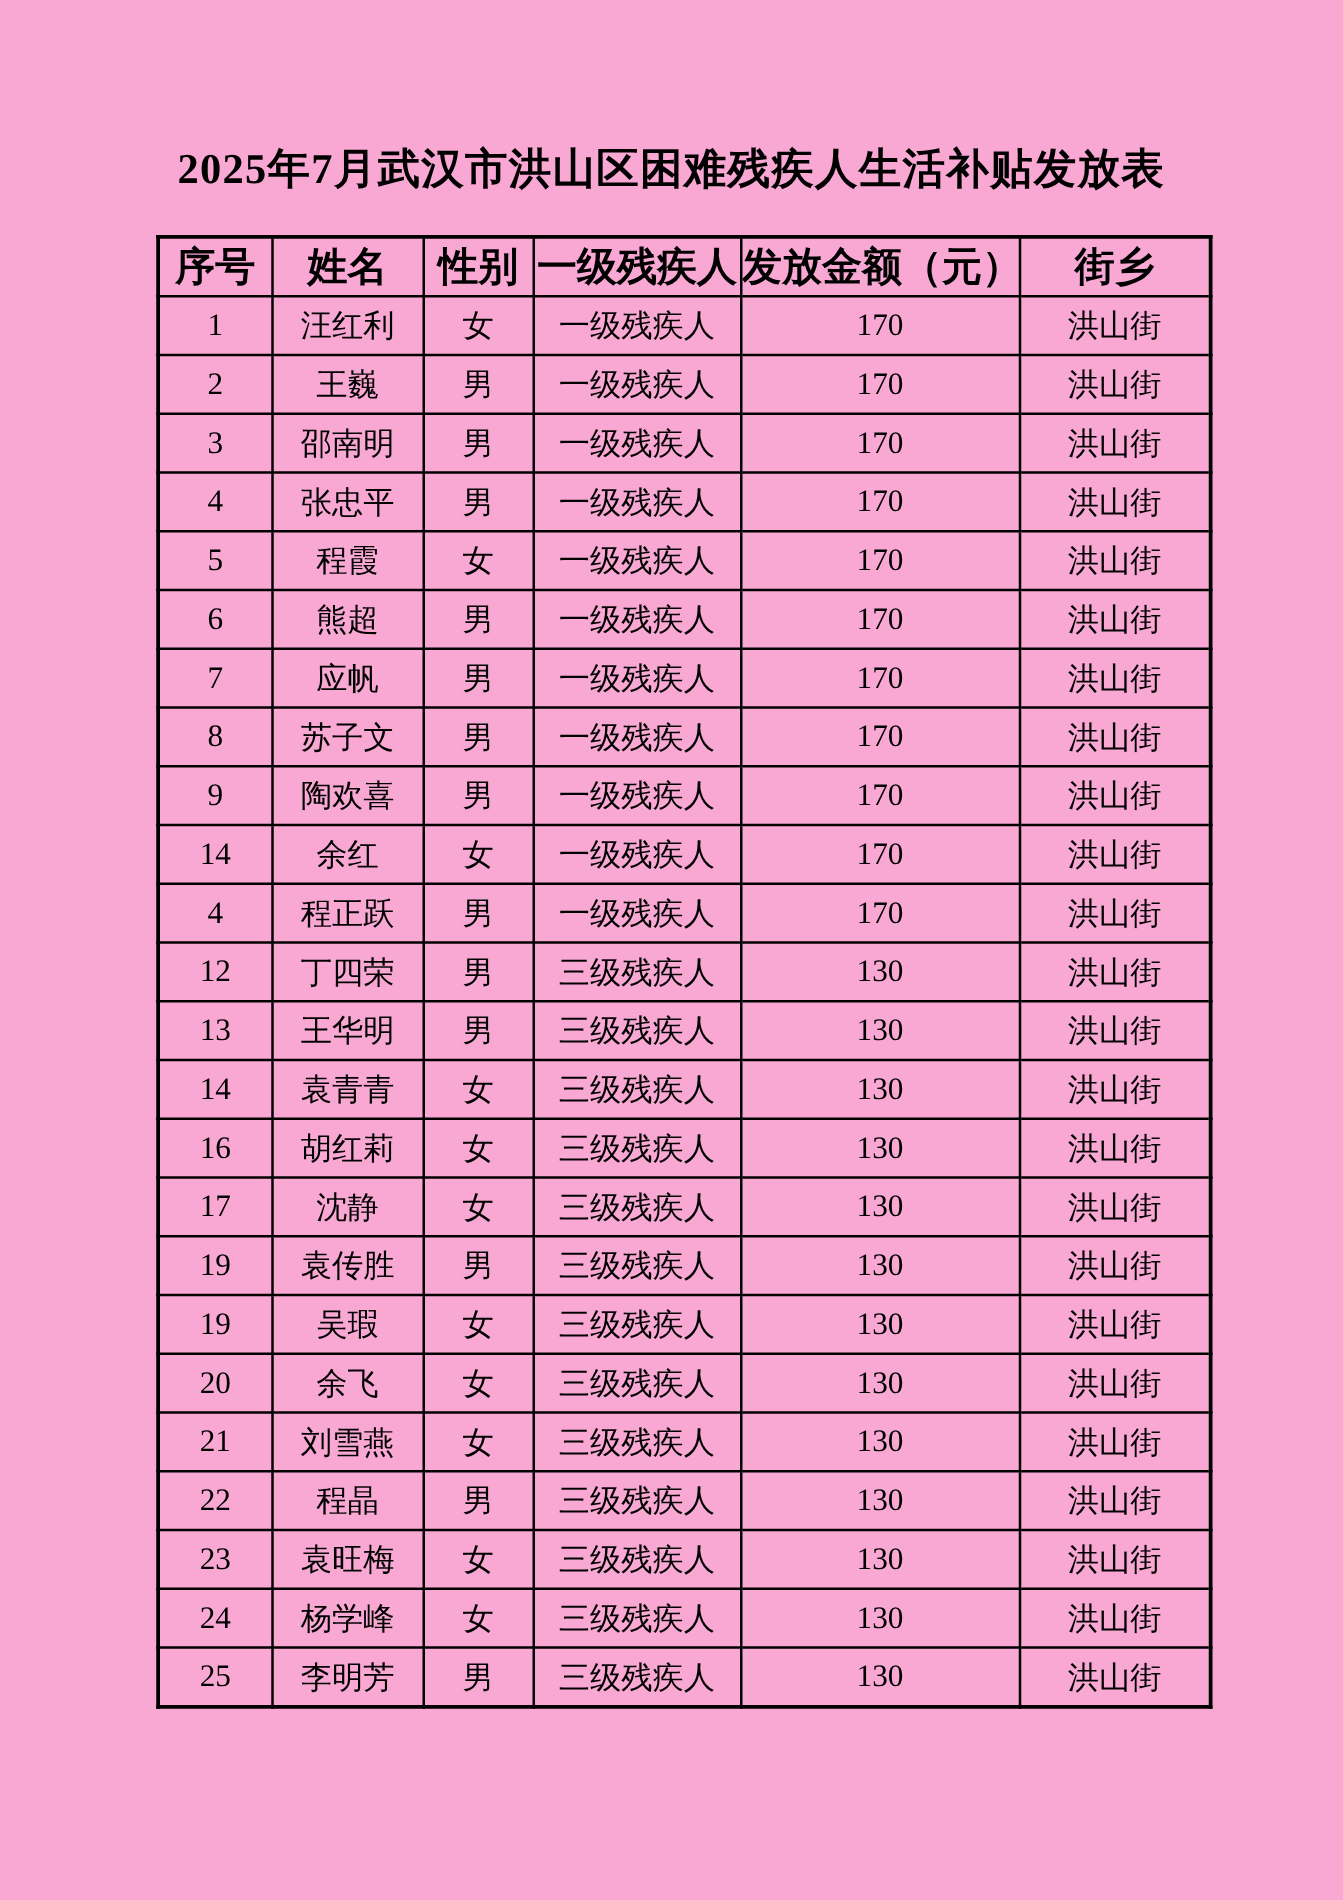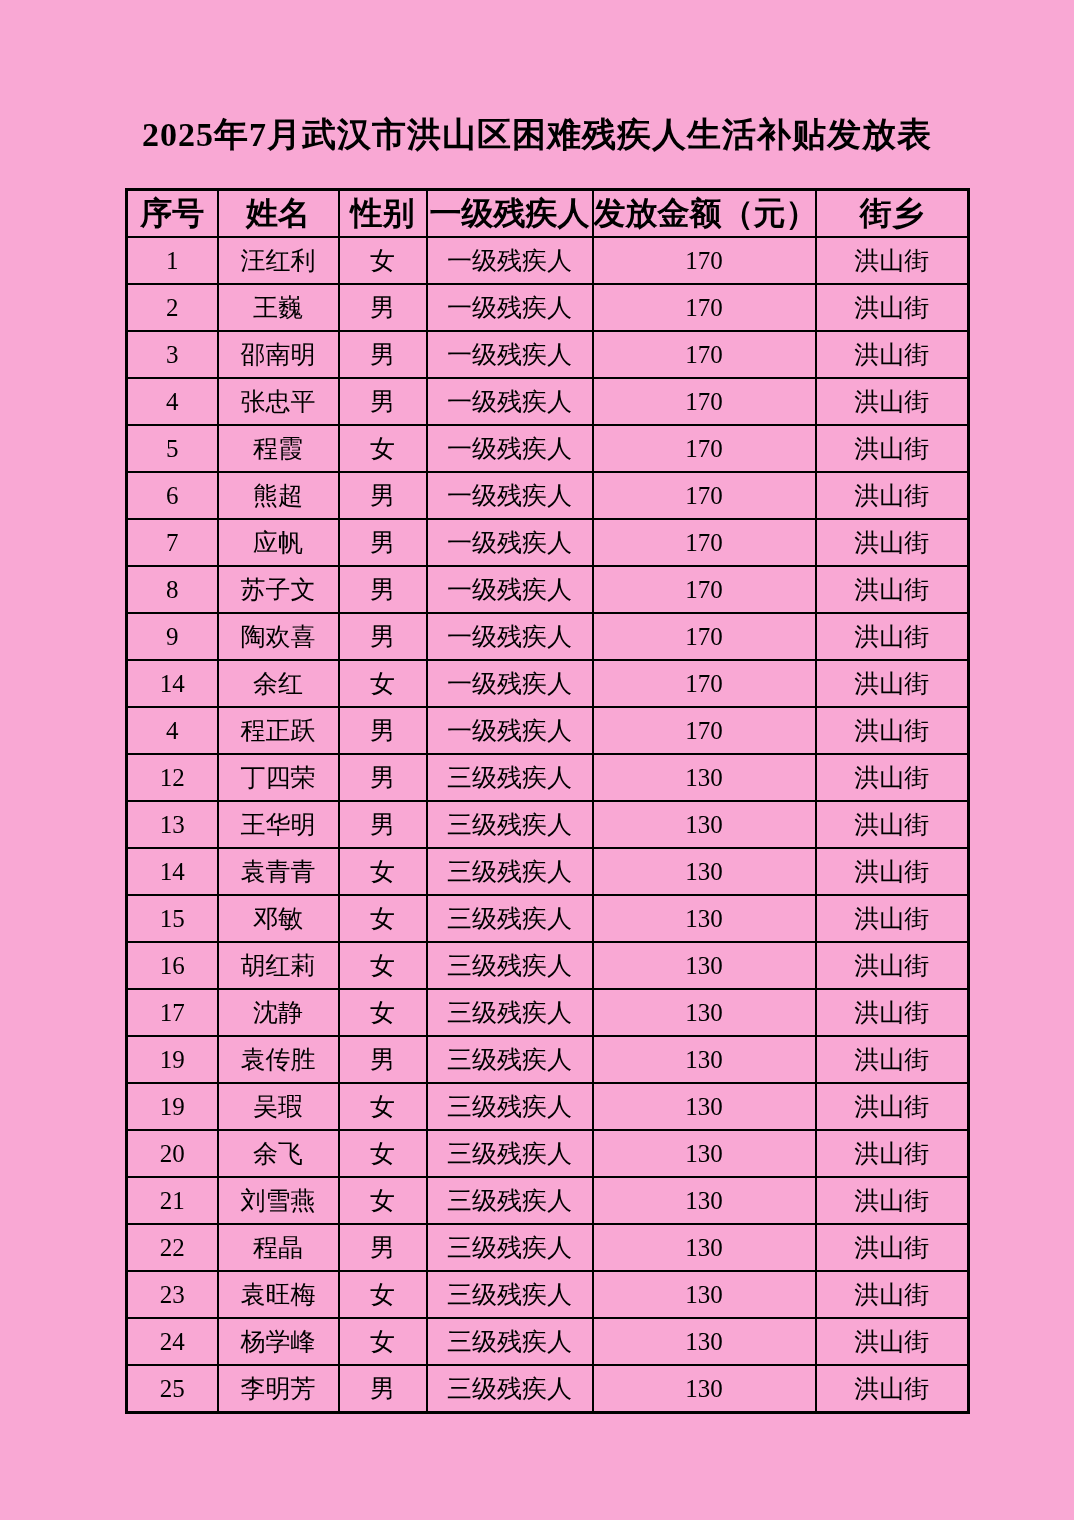--- a/index.html
+++ b/index.html
@@ -191,28 +191,20 @@
         </tr>
         <tr>
           <td>14</td>
           <td>袁青青</td>
           <td>女</td>
           <td>三级残疾人</td>
           <td>130</td>
           <td>洪山街</td>
         </tr>
         <tr>
-          <td>15</td>
-          <td>邓敏</td>
-          <td>女</td>
-          <td>三级残疾人</td>
-          <td>130</td>
-          <td>洪山街</td>
-        </tr>
-        <tr>
           <td>16</td>
           <td>胡红莉</td>
           <td>女</td>
           <td>三级残疾人</td>
           <td>130</td>
           <td>洪山街</td>
         </tr>
         <tr>
           <td>17</td>
           <td>沈静</td>

